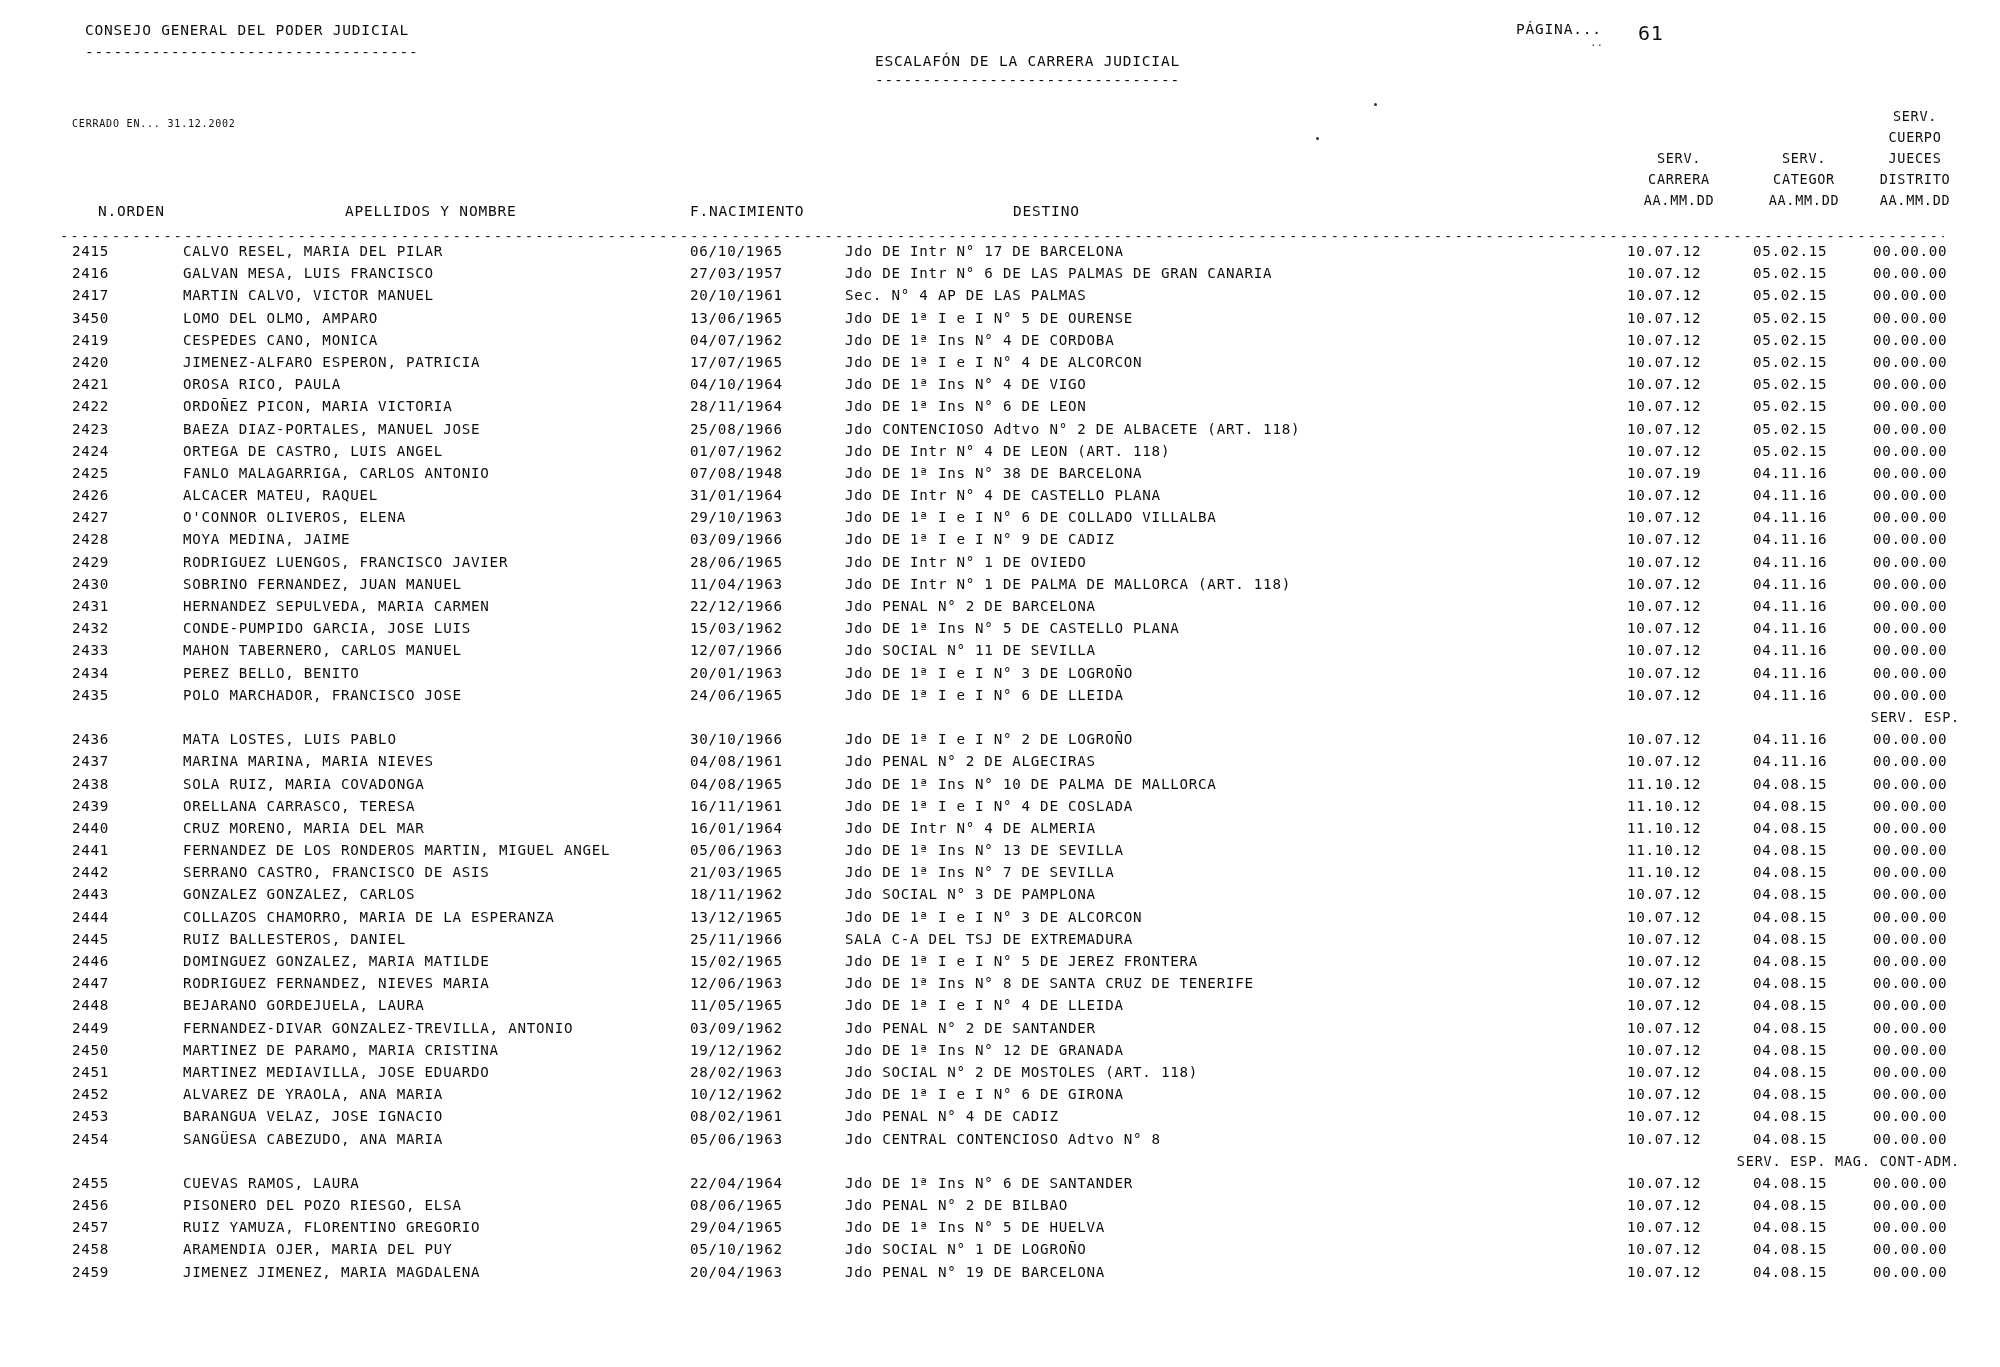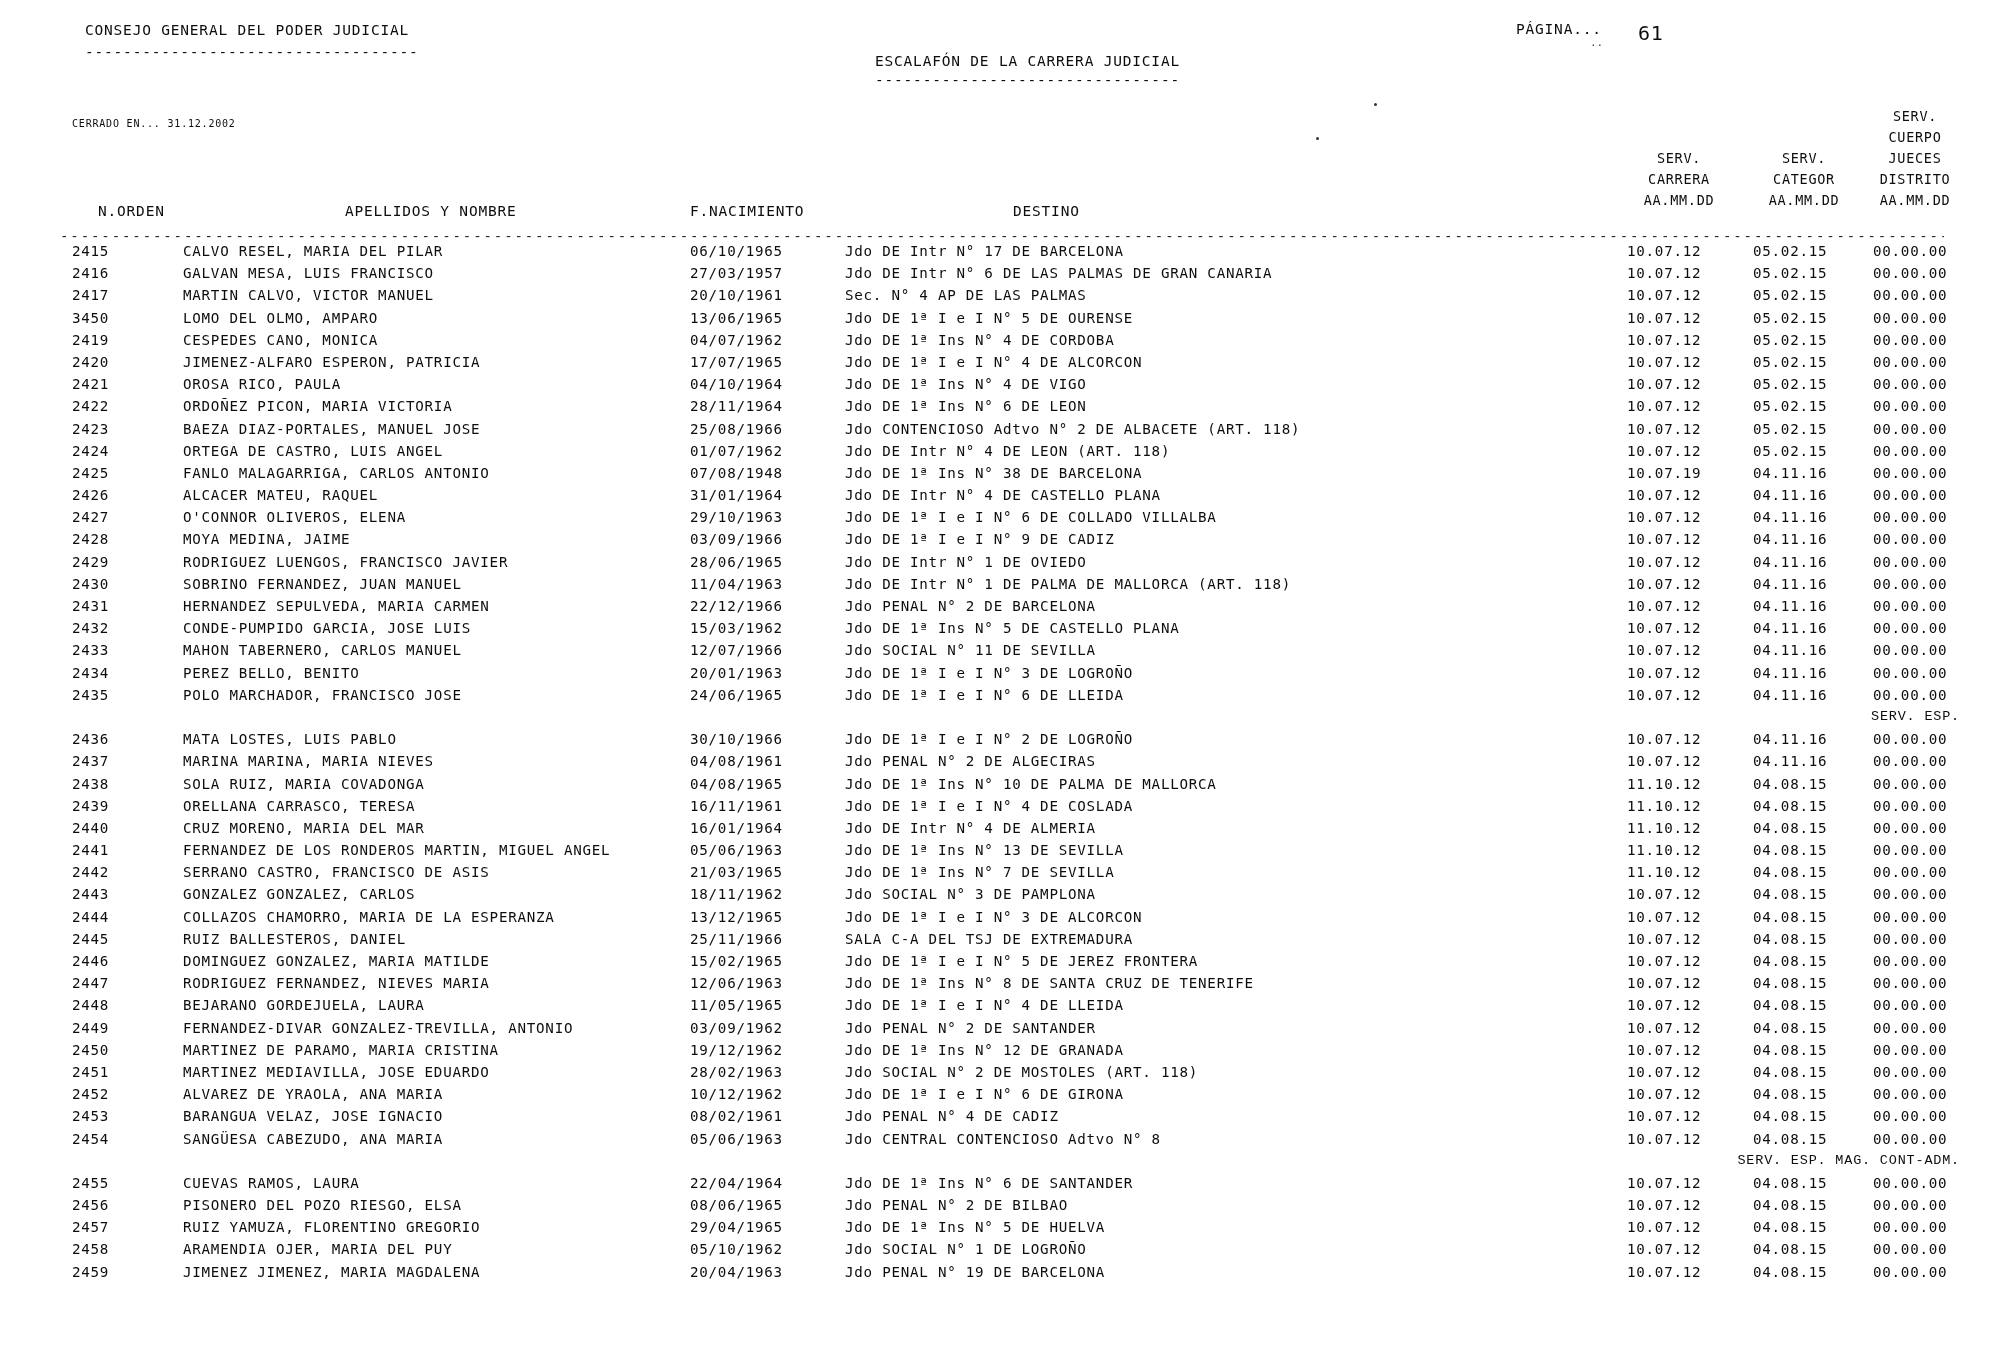--- a/index.html
+++ b/index.html
@@ -135,21 +135,21 @@
     left: 0; top: 243px;
     width: 1756px;
   }
   .row {
     position: relative;
     height: 22.2px;
     font-size: 14.2px;
     letter-spacing: 0.75px;
     white-space: nowrap;
   }
-  .row.gap { height: 22.2px; font-family: Liberation Mono, monospace; }
+  .row.gap { height: 22.2px; }
   .c {
     position: absolute;
     top: 0;
   }
   .c-orden   { left: 72px; }
   .c-nombre  { left: 183px; }
   .c-fnac    { left: 690px; }
   .c-destino { left: 845px; }
   .c-carrera { left: 1627px; }
   .c-categor { left: 1753px; }

